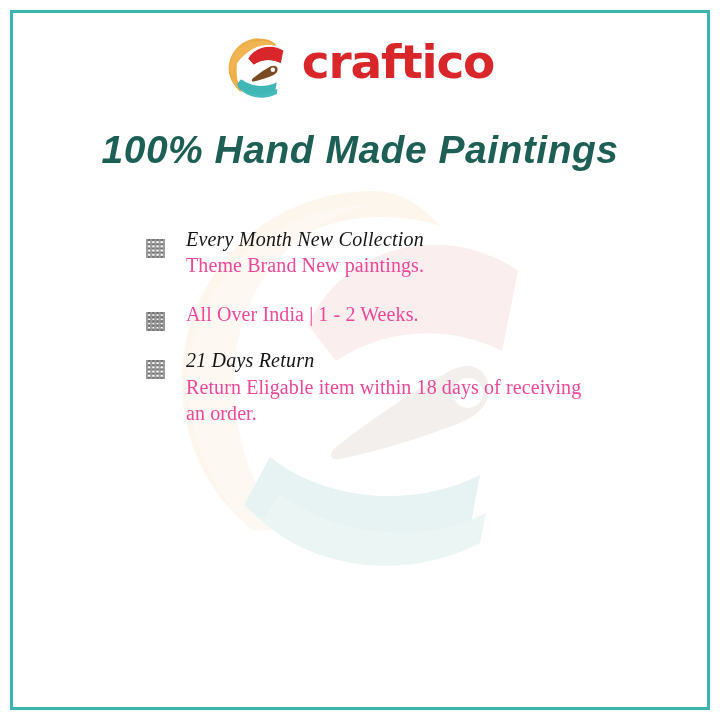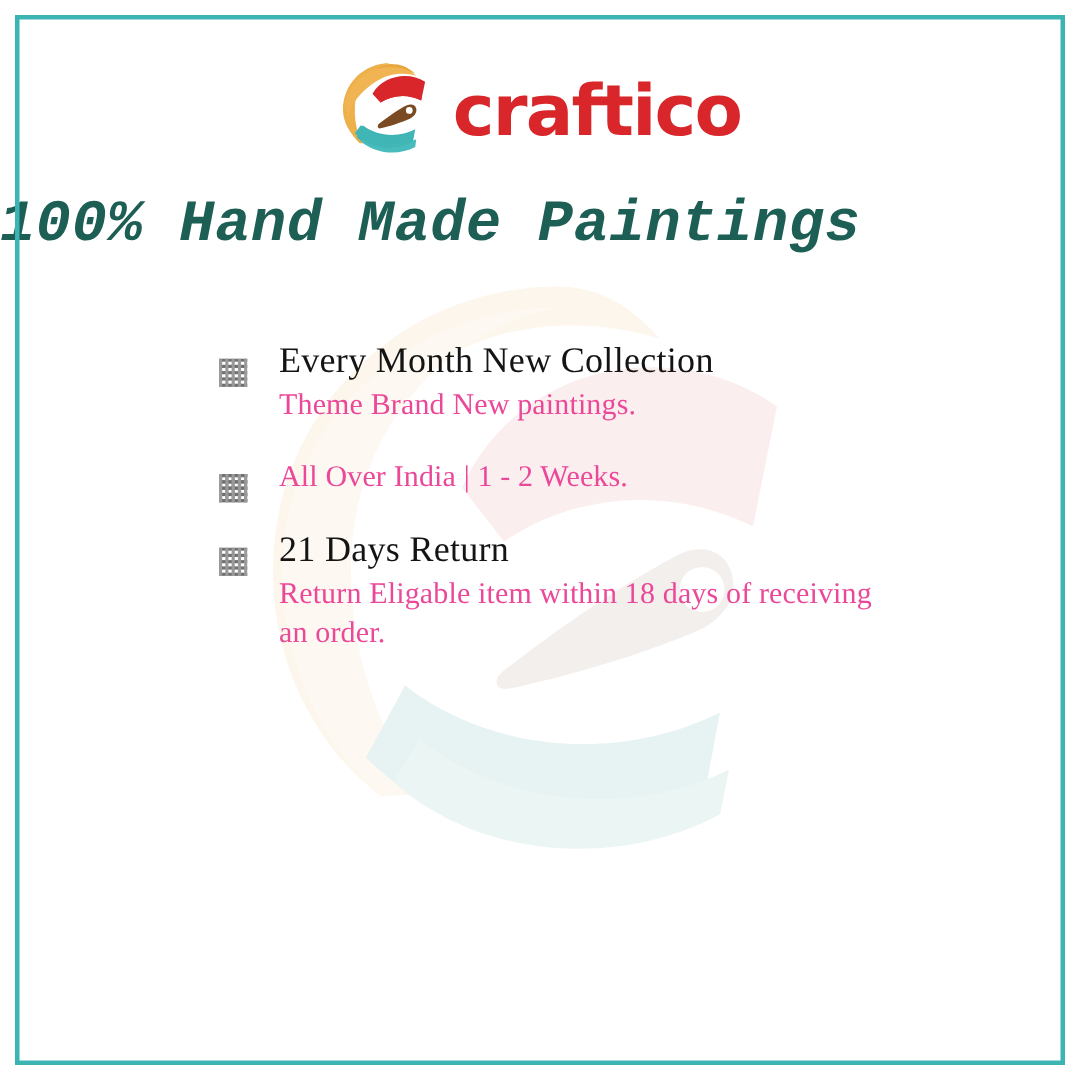--- a/index.html
+++ b/index.html
@@ -48,21 +48,21 @@
   }
 
   
   #logo-row {
     position: absolute;
     top: 36px;
     left: 0;
     width: 720px;
     height: 74px;
     display: flex;
-    align-items: center;
+    align-items: flex-start;
     justify-content: center;
     z-index: 3;
   }
   #logo-mark {
     width: 66px;
     height: 66px;
     flex: 0 0 auto;
     display: block;
   }
   #logo-word {
@@ -76,23 +76,23 @@
     margin-top: 2px;
     white-space: nowrap;
   }
 
   
   #headline {
     position: absolute;
     top: 128px;
     left: 0;
     width: 720px;
-    text-align: left;
+    text-align: center;
     z-index: 3;
-    font-family: Liberation Mono, monospace;
+    font-family: Liberation Sans, sans-serif;
     font-style: italic;
     font-weight: bold;
     font-size: 39px;
     letter-spacing: 0.5px;
     color: #1d5f55;
     white-space: nowrap;
   }
 
   
   #features {
@@ -113,26 +113,27 @@
     position: absolute;
     left: 0;
     top: 11px;
     width: 19px;
     height: 19px;
     display: block;
   }
 
   .feature-title {
     font-family: "Liberation Serif", "DejaVu Serif", serif;
-    font-size: 24px;
+    font-size: 20px;
     line-height: 1.12;
     color: #141414;
     letter-spacing: 0.2px;
     margin: 0;
     font-weight: normal;
+    font-style: italic;
   }
   .feature-sub {
     font-family: "Liberation Serif", "DejaVu Serif", serif;
     font-size: 20px;
     line-height: 1.32;
     color: #ec4899;
     margin: 2px 0 0 0;
     letter-spacing: 0.1px;
     max-width: 400px;
   }

